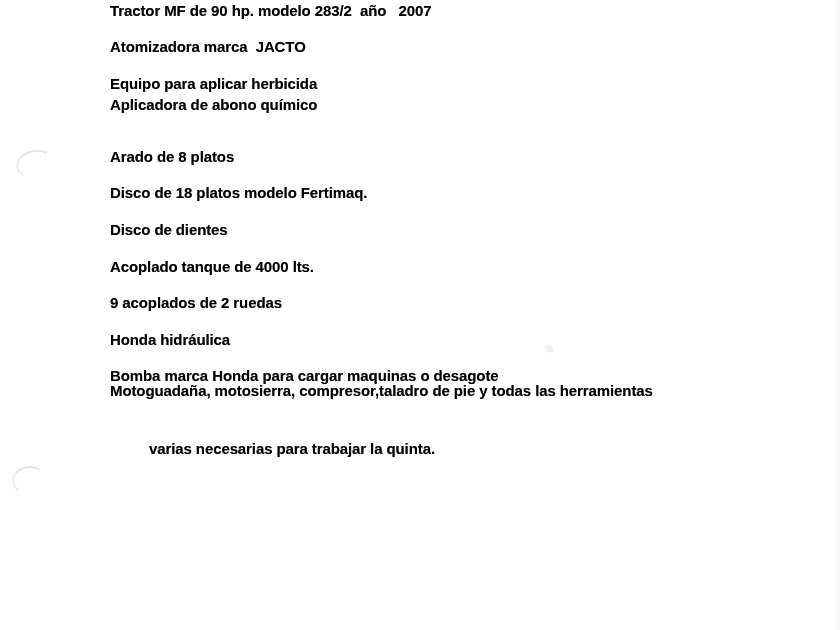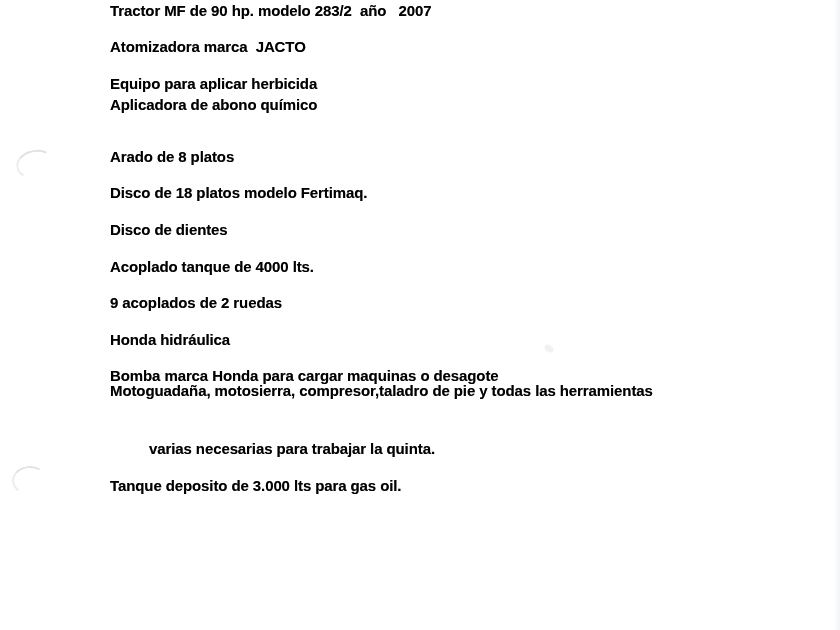--- a/index.html
+++ b/index.html
@@ -94,15 +94,14 @@
   <div class="doc-line" style="top:96px">Aplicadora de abono químico</div>
   <div class="doc-line" style="top:148px">Arado de 8 platos</div>
   <div class="doc-line" style="top:184px">Disco de 18 platos modelo Fertimaq.</div>
   <div class="doc-line" style="top:221px">Disco de dientes</div>
   <div class="doc-line" style="top:258px">Acoplado tanque de 4000 lts.</div>
   <div class="doc-line" style="top:294px">9 acoplados de 2 ruedas</div>
   <div class="doc-line" style="top:331px">Honda hidráulica</div>
   <div class="doc-line" style="top:367px">Bomba marca Honda para cargar maquinas o desagote</div>
   <div class="doc-line" style="top:382px">Motoguadaña, motosierra, compresor,taladro de pie y todas las herramientas</div>
   <div class="doc-line indented" style="top:440px">varias necesarias para trabajar la quinta.</div>
-  <div class="doc-line" style="top:477px">Tanque deposito de 3.000 lts para gas oil.</div>
 
 </div>
 
 </body></html>

